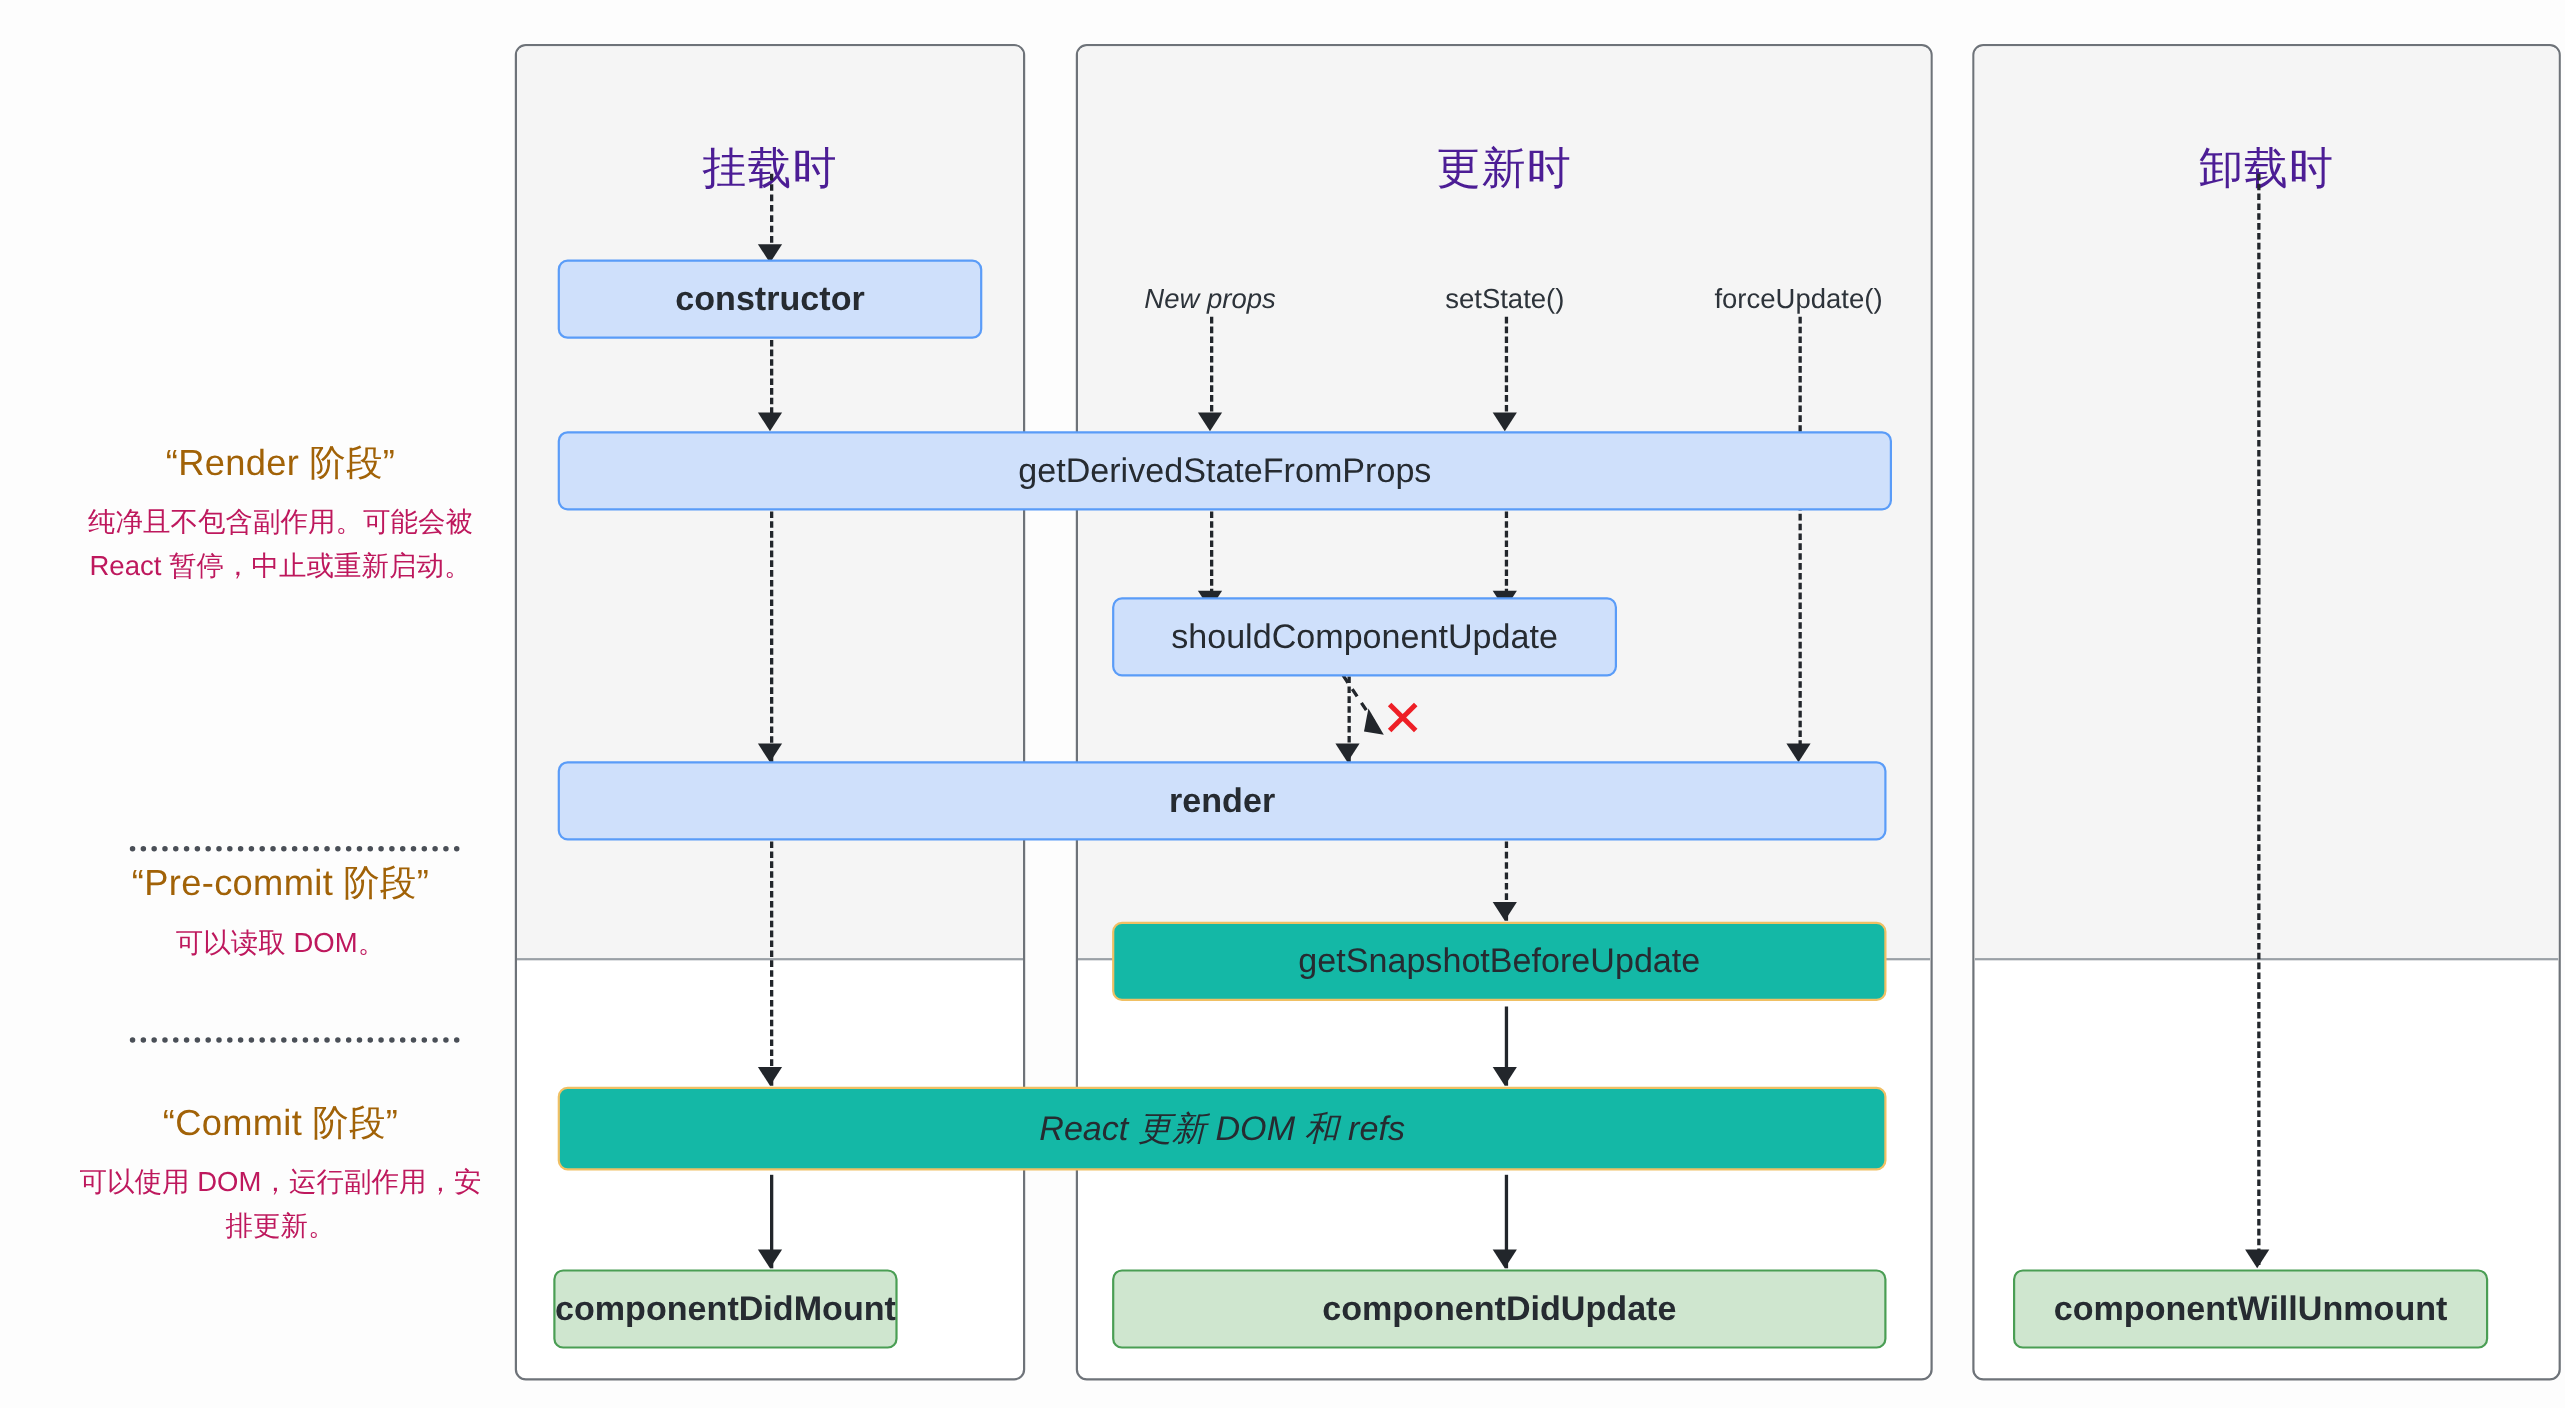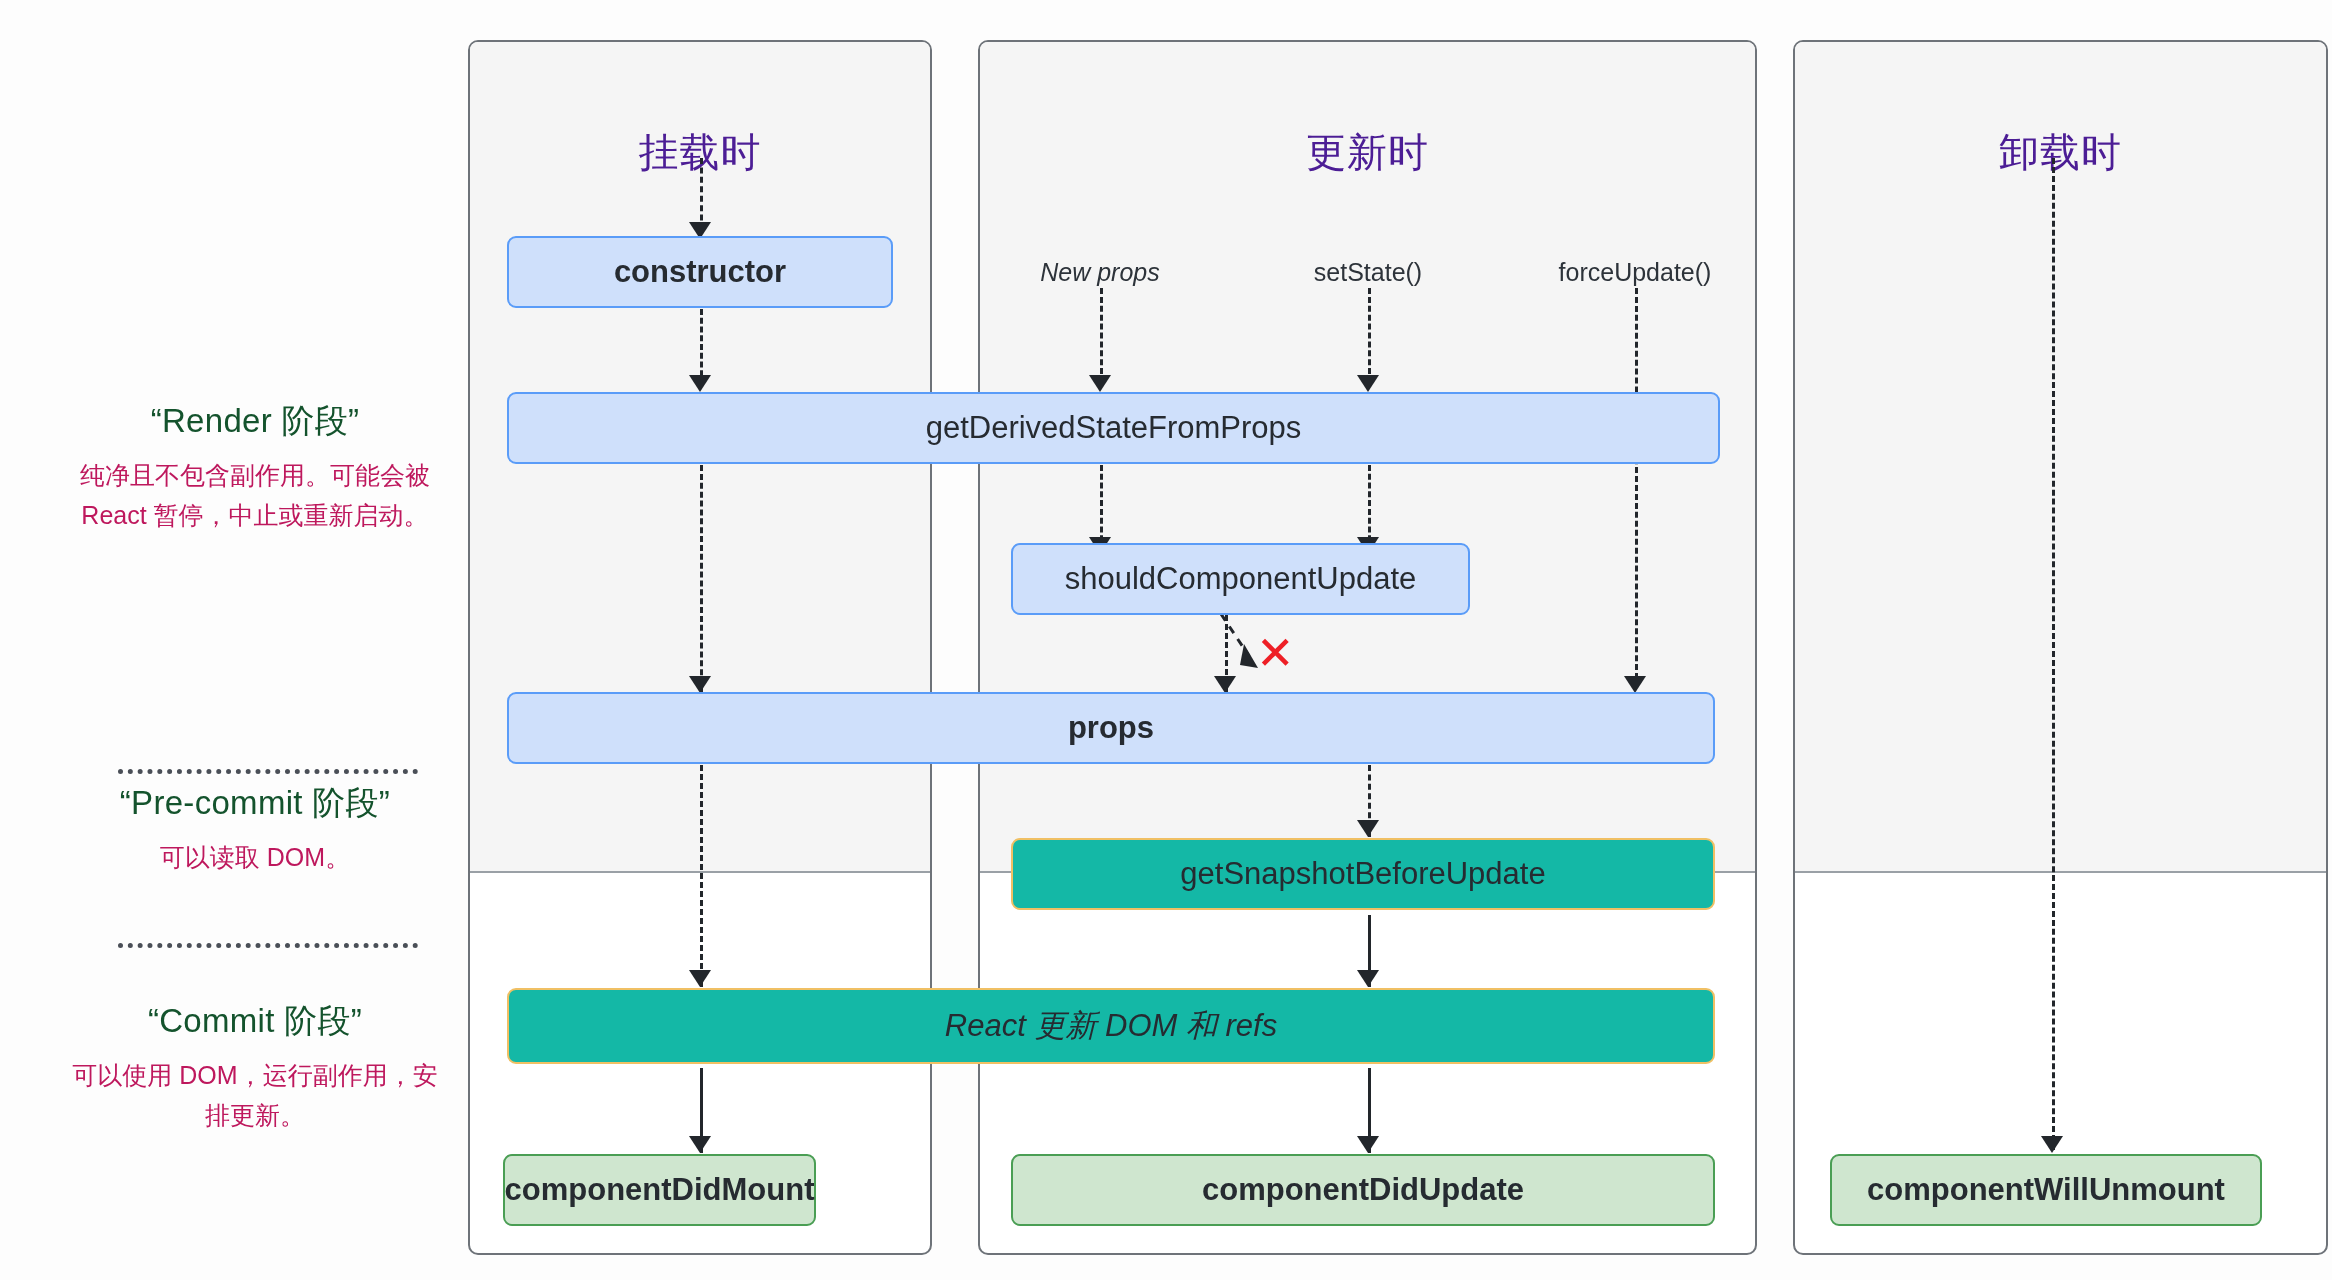--- a/index.html
+++ b/index.html
@@ -8,21 +8,21 @@
     background:#ffffff;
     font-family:"Liberation Sans","DejaVu Sans",sans-serif;
     color:#2d333a;
     overflow:hidden;
   }
   #stage{position:relative;width:2332px;height:1280px;background:#fdfdfd;}
 
   
   .legend{position:absolute;left:60px;width:390px;text-align:center;}
   .legend .ph-title{
-    font-size:33px;font-weight:400;color:#14532d;letter-spacing:.3px;
+    font-size:33px;font-weight:400;color:#a16207;letter-spacing:.3px;
     line-height:1.25;white-space:nowrap;
   }
   .legend .ph-desc{
     font-size:25px;font-weight:300;color:#be185d;line-height:1.6;margin-top:14px;
   }
   #legend-render{top:400px;}
   #legend-precommit{top:782px;}
   #legend-commit{top:1000px;}
 
   .dotline{
@@ -182,21 +182,21 @@
   <div class="trig i" style="left:1100px;top:258px;">New props</div>
   <div class="trig" style="left:1368px;top:258px;">setState()</div>
   <div class="trig" style="left:1635px;top:258px;">forceUpdate()</div>
 
   <div class="node blue b" style="left:507px;top:236px;width:386px;height:72px;">constructor</div>
 
   <div class="node blue" style="left:507px;top:392px;width:1213px;height:72px;">getDerivedStateFromProps</div>
 
   <div class="node blue" style="left:1011px;top:543px;width:459px;height:72px;">shouldComponentUpdate</div>
 
-  <div class="node blue b" style="left:507px;top:692px;width:1208px;height:72px;">props</div>
+  <div class="node blue b" style="left:507px;top:692px;width:1208px;height:72px;">render</div>
 
   <div class="node orange" style="left:1011px;top:838px;width:704px;height:72px;">getSnapshotBeforeUpdate</div>
 
   <div class="node orange i" style="left:507px;top:988px;width:1208px;height:76px;">React 更新 DOM 和 refs</div>
 
   <div class="node green b" style="left:503px;top:1154px;width:313px;height:72px;">componentDidMount</div>
 
   <div class="node green b" style="left:1011px;top:1154px;width:704px;height:72px;">componentDidUpdate</div>
 
   <div class="node green b" style="left:1830px;top:1154px;width:432px;height:72px;">componentWillUnmount</div>

